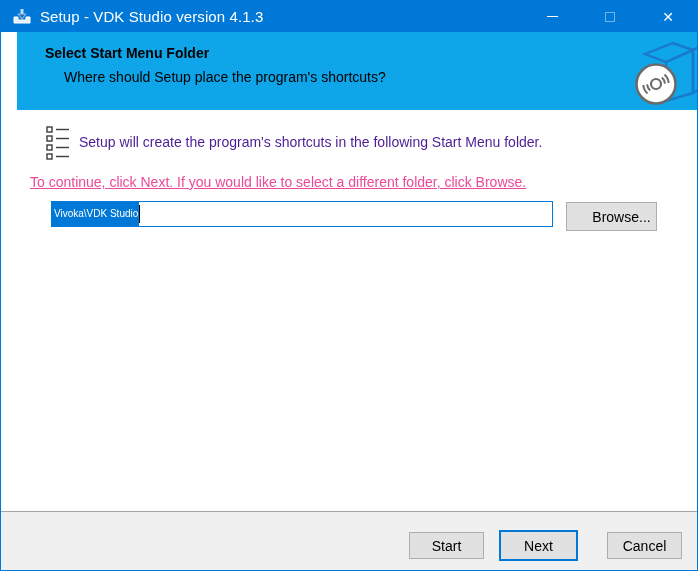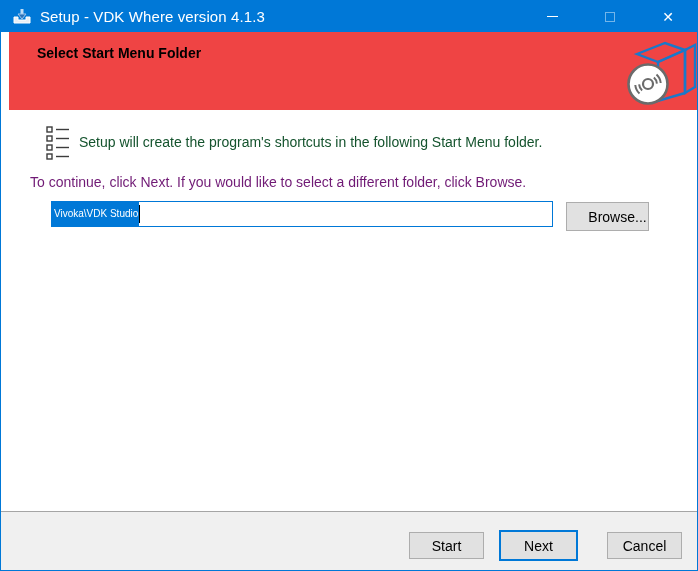--- a/index.html
+++ b/index.html
@@ -21,83 +21,84 @@
     color:#ffffff; font-size:15px; margin-left:8px; white-space:nowrap;
     letter-spacing:0.1px;
   }
   .caption-buttons { position:absolute; right:0; top:0; height:31px; display:flex; }
   .caption-btn { width:58px; height:31px; display:flex; align-items:center; justify-content:center; }
   .min-glyph { width:11px; height:1px; background:#ffffff; display:block; }
   .max-glyph { width:10px; height:10px; border:1px solid rgba(255,255,255,0.45); display:block; }
   .close-glyph { color:#ffffff; font-size:14px; line-height:1; }
 
   
-  .header { position:absolute; top:31px; left:8px; right:0; height:78px; background:#ef4444; }
+  .header { position:absolute; top:31px; left:16px; right:0; height:78px; background:#0ea5e9; }
   .header-title { position:absolute; left:28px; top:13px; font-size:14px; font-weight:bold; color:#000000; }
   .header-subtitle { position:absolute; left:47px; top:37px; font-size:14px; color:#000000; }
   .wizard-image { position:absolute; left:616px; top:5px; }
 
   
   .info-row { position:absolute; top:124px; left:45px; }
   .info-icon { position:absolute; left:0; top:0; }
-  .info-text { position:absolute; left:33px; top:9px; width:600px; font-size:14px; color:#14532d; white-space:nowrap; }
-  .instruction-text { position:absolute; left:29px; top:173px; font-size:14px; color:#701a75; white-space:nowrap; }
+  .info-text { position:absolute; left:33px; top:9px; width:600px; font-size:14px; color:#4c1d95; white-space:nowrap; }
+  .instruction-text { position:absolute; left:29px; top:173px; font-size:14px; color:#ec4899; white-space:nowrap;text-decoration:underline; }
 
   .folder-input {
     position:absolute; left:50px; top:200px; width:502px; height:26px;
     background:#ffffff; border:1px solid #0078D7; display:flex; align-items:center;
     cursor:text; overflow:hidden;
   }
   .selected-text {
     background:#0078D7; color:#ffffff; font-size:10px; line-height:22px;
     padding:1px 1px 1px 2px; white-space:pre;
   }
   .caret { width:1px; height:18px; background:#000000; }
 
   .btn {
     background:#E1E1E1; border:1px solid #ADADAD; font-size:14px; color:#000000;
     display:flex; align-items:center; justify-content:center; cursor:default;
     font-family:"Liberation Sans", sans-serif;
   }
-  .browse-btn { position:absolute; left:565px; top:201px; width:83px; height:29px;padding-left:20px; }
+  .browse-btn { position:absolute; left:565px; top:201px; width:91px; height:29px;padding-left:20px; }
 
   
   .separator { position:absolute; left:0; right:0; top:510px; height:1px; background:#A5A5A5; }
   .footer { position:absolute; left:0; right:0; top:511px; bottom:0; background:#F0F0F0; }
   .back-btn   { position:absolute; left:408px; top:531px; width:75px; height:27px; }
   .next-btn   { position:absolute; left:498px; top:529px; width:79px; height:31px; border:2px solid #0078D7; }
   .cancel-btn { position:absolute; left:606px; top:531px; width:75px; height:27px; }
 </style>
 </head>
 <body>
 
 <div class="window">
 
   <div class="titlebar">
     <svg class="titlebar-icon" viewBox="0 0 20 17">
       <path d="M10,1 L10,8" stroke="#BFDCF5" stroke-width="3" fill="none"></path>
       <path d="M6,6 L10,11 L14,6 Z" fill="#2B71B8" stroke="#9CC6EC" stroke-width="1"></path>
       <path d="M2,9 L2,15 L18,15 L18,9 L14,9 L14,12 L6,12 L6,9 Z" fill="#E8EEF5" stroke="#FFFFFF" stroke-width="1"></path>
     </svg>
-    <span class="titlebar-title">Setup - VDK Where version 4.1.3</span>
+    <span class="titlebar-title">Setup - VDK Studio version 4.1.3</span>
     <div class="caption-buttons">
       <div class="caption-btn">
           <span class="min-glyph"></span>
         </div>
       <div class="caption-btn">
           <span class="max-glyph"></span>
         </div>
       <div class="caption-btn">
           <span class="close-glyph">✕</span>
         </div>
     </div>
   </div>
 
   <div class="header">
     <div class="header-title">Select Start Menu Folder</div>
+    <div class="header-subtitle">Where should Setup place the program's shortcuts?</div>
     <svg class="wizard-image" width="76" height="72" viewBox="0 0 76 72">
       <g fill="none" stroke="#1979CA" stroke-width="2.4" stroke-linejoin="miter">
         <polygon points="12,17 40,6 60,13 33,25"></polygon>
         <polygon points="60,13 70,8 70,50 60,56"></polygon>
         <polygon points="33,25 60,13 60,56 33,64"></polygon>
       </g>
       <g>
         <circle cx="23" cy="47" r="19.5" fill="#FFFFFF" stroke="#6B6B6B" stroke-width="2.6"></circle>
         <circle cx="23" cy="47" r="5" fill="#FFFFFF" stroke="#6B6B6B" stroke-width="2.2"></circle>
         <path d="M31.5,37.5 a13,13 0 0 1 4.2,8.5" fill="none" stroke="#6B6B6B" stroke-width="2"></path>

